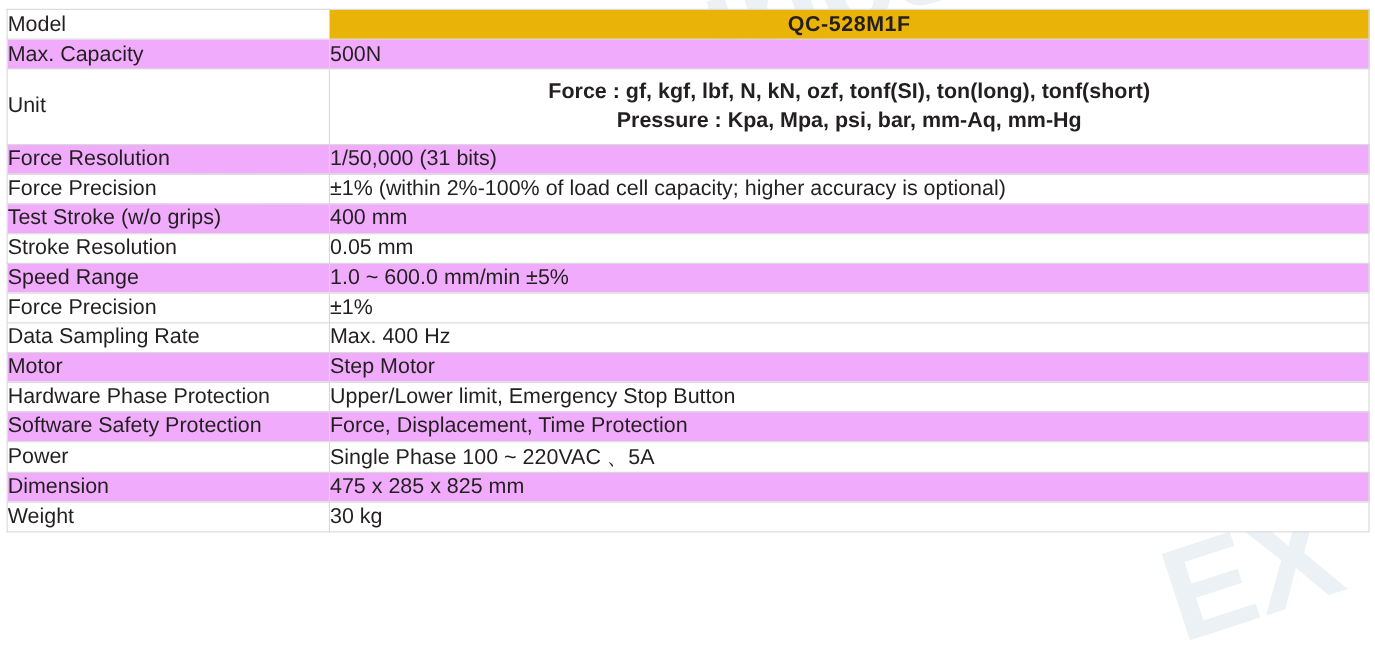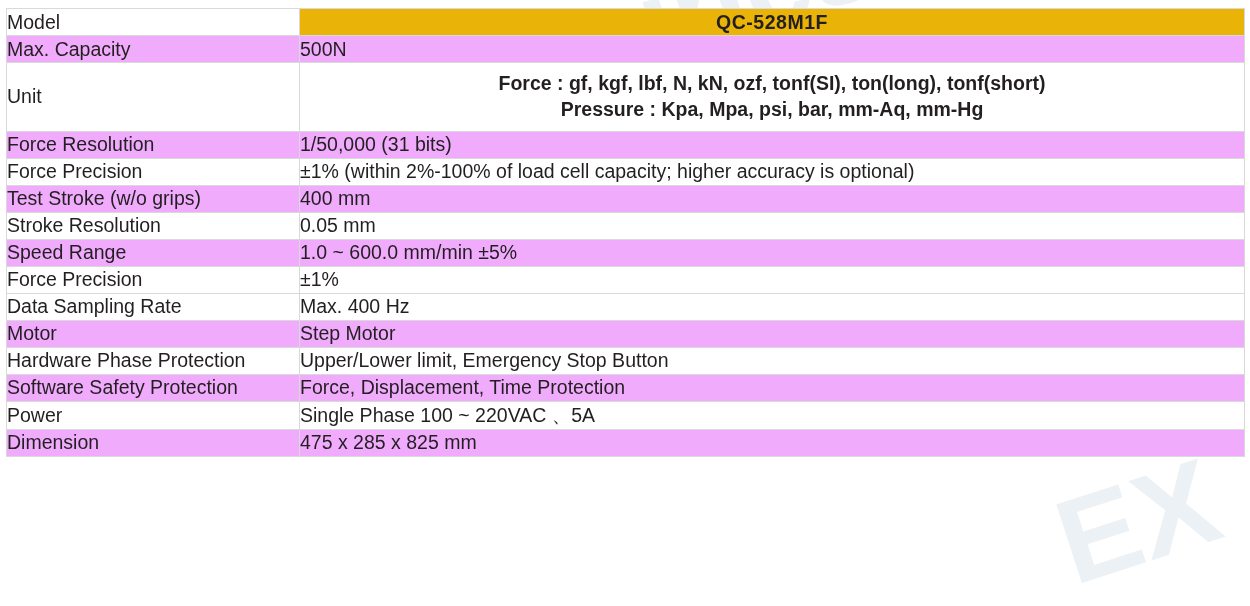--- a/index.html
+++ b/index.html
@@ -198,15 +198,19 @@
           <td class="value">Force, Displacement, Time Protection</td>
         </tr>
         <tr>
           <td class="label">Power</td>
           <td class="value">Single Phase 100 ~ 220VAC 、5A</td>
         </tr>
         <tr class="alt">
           <td class="label">Dimension</td>
           <td class="value">475 x 285 x 825 mm</td>
         </tr>
+        <tr>
+          <td class="label">Weight</td>
+          <td class="value">30 kg</td>
+        </tr>
       </tbody>
   </table>
 </div>
 
 </body></html>

